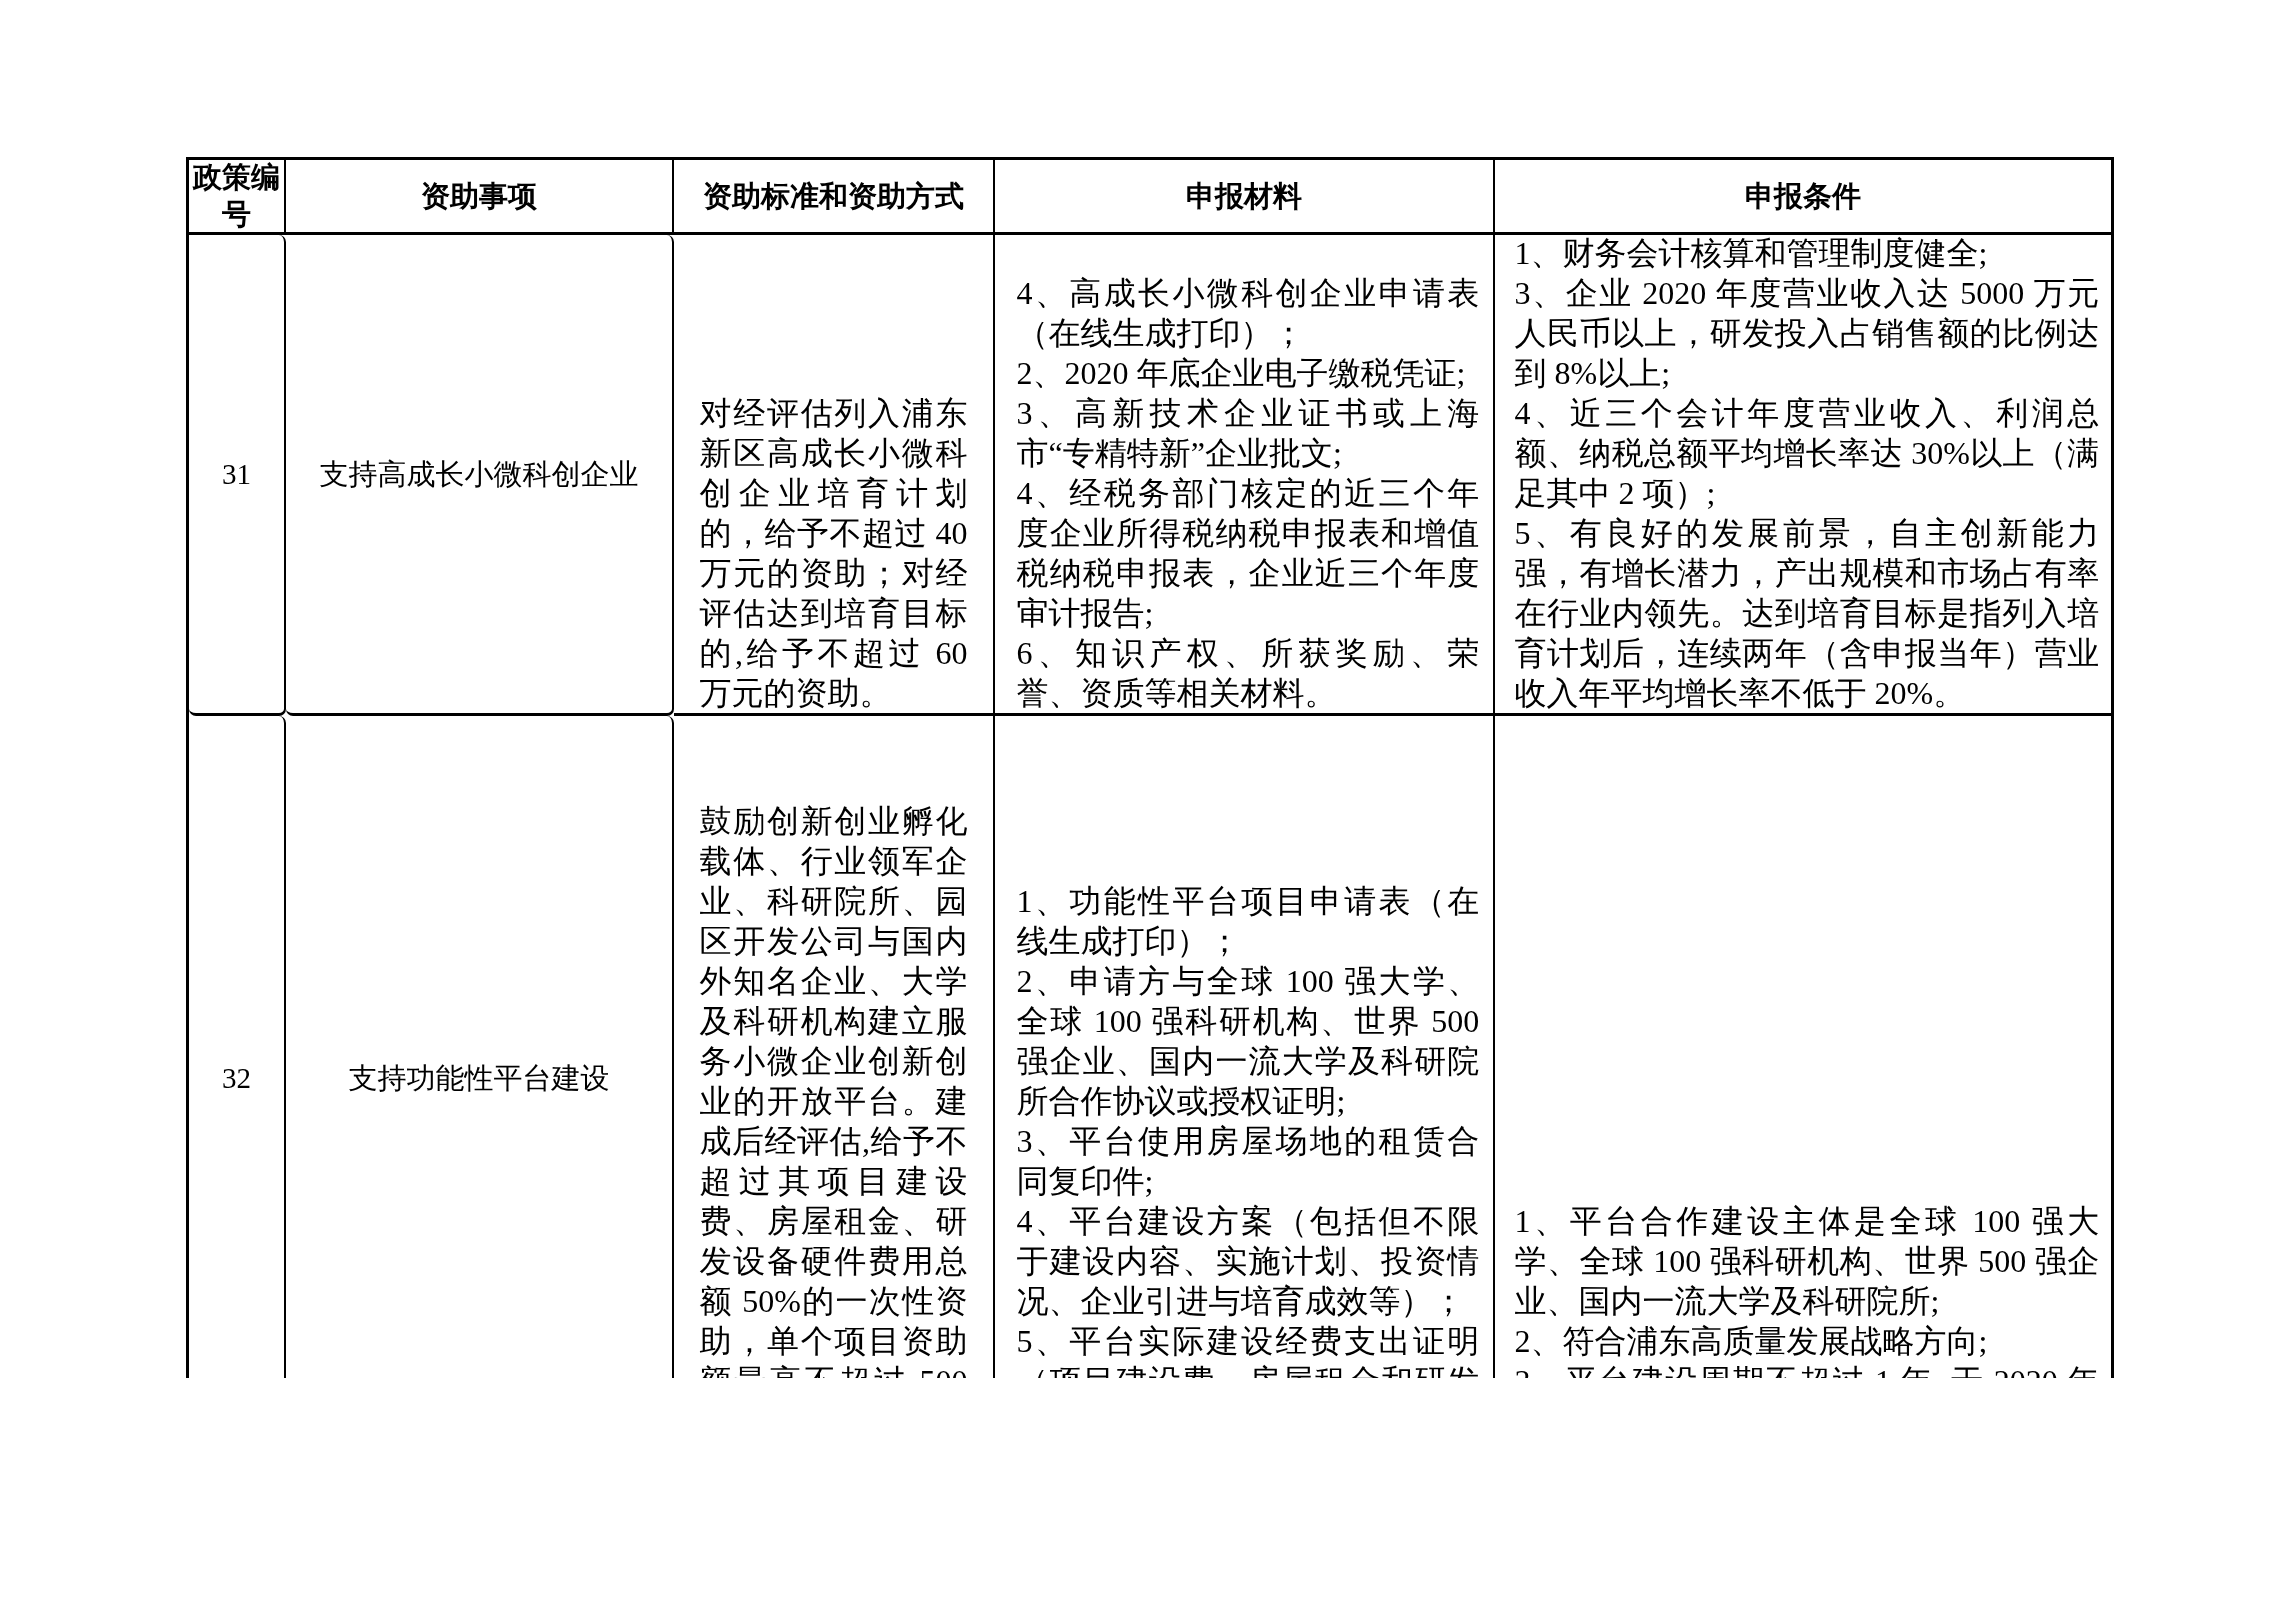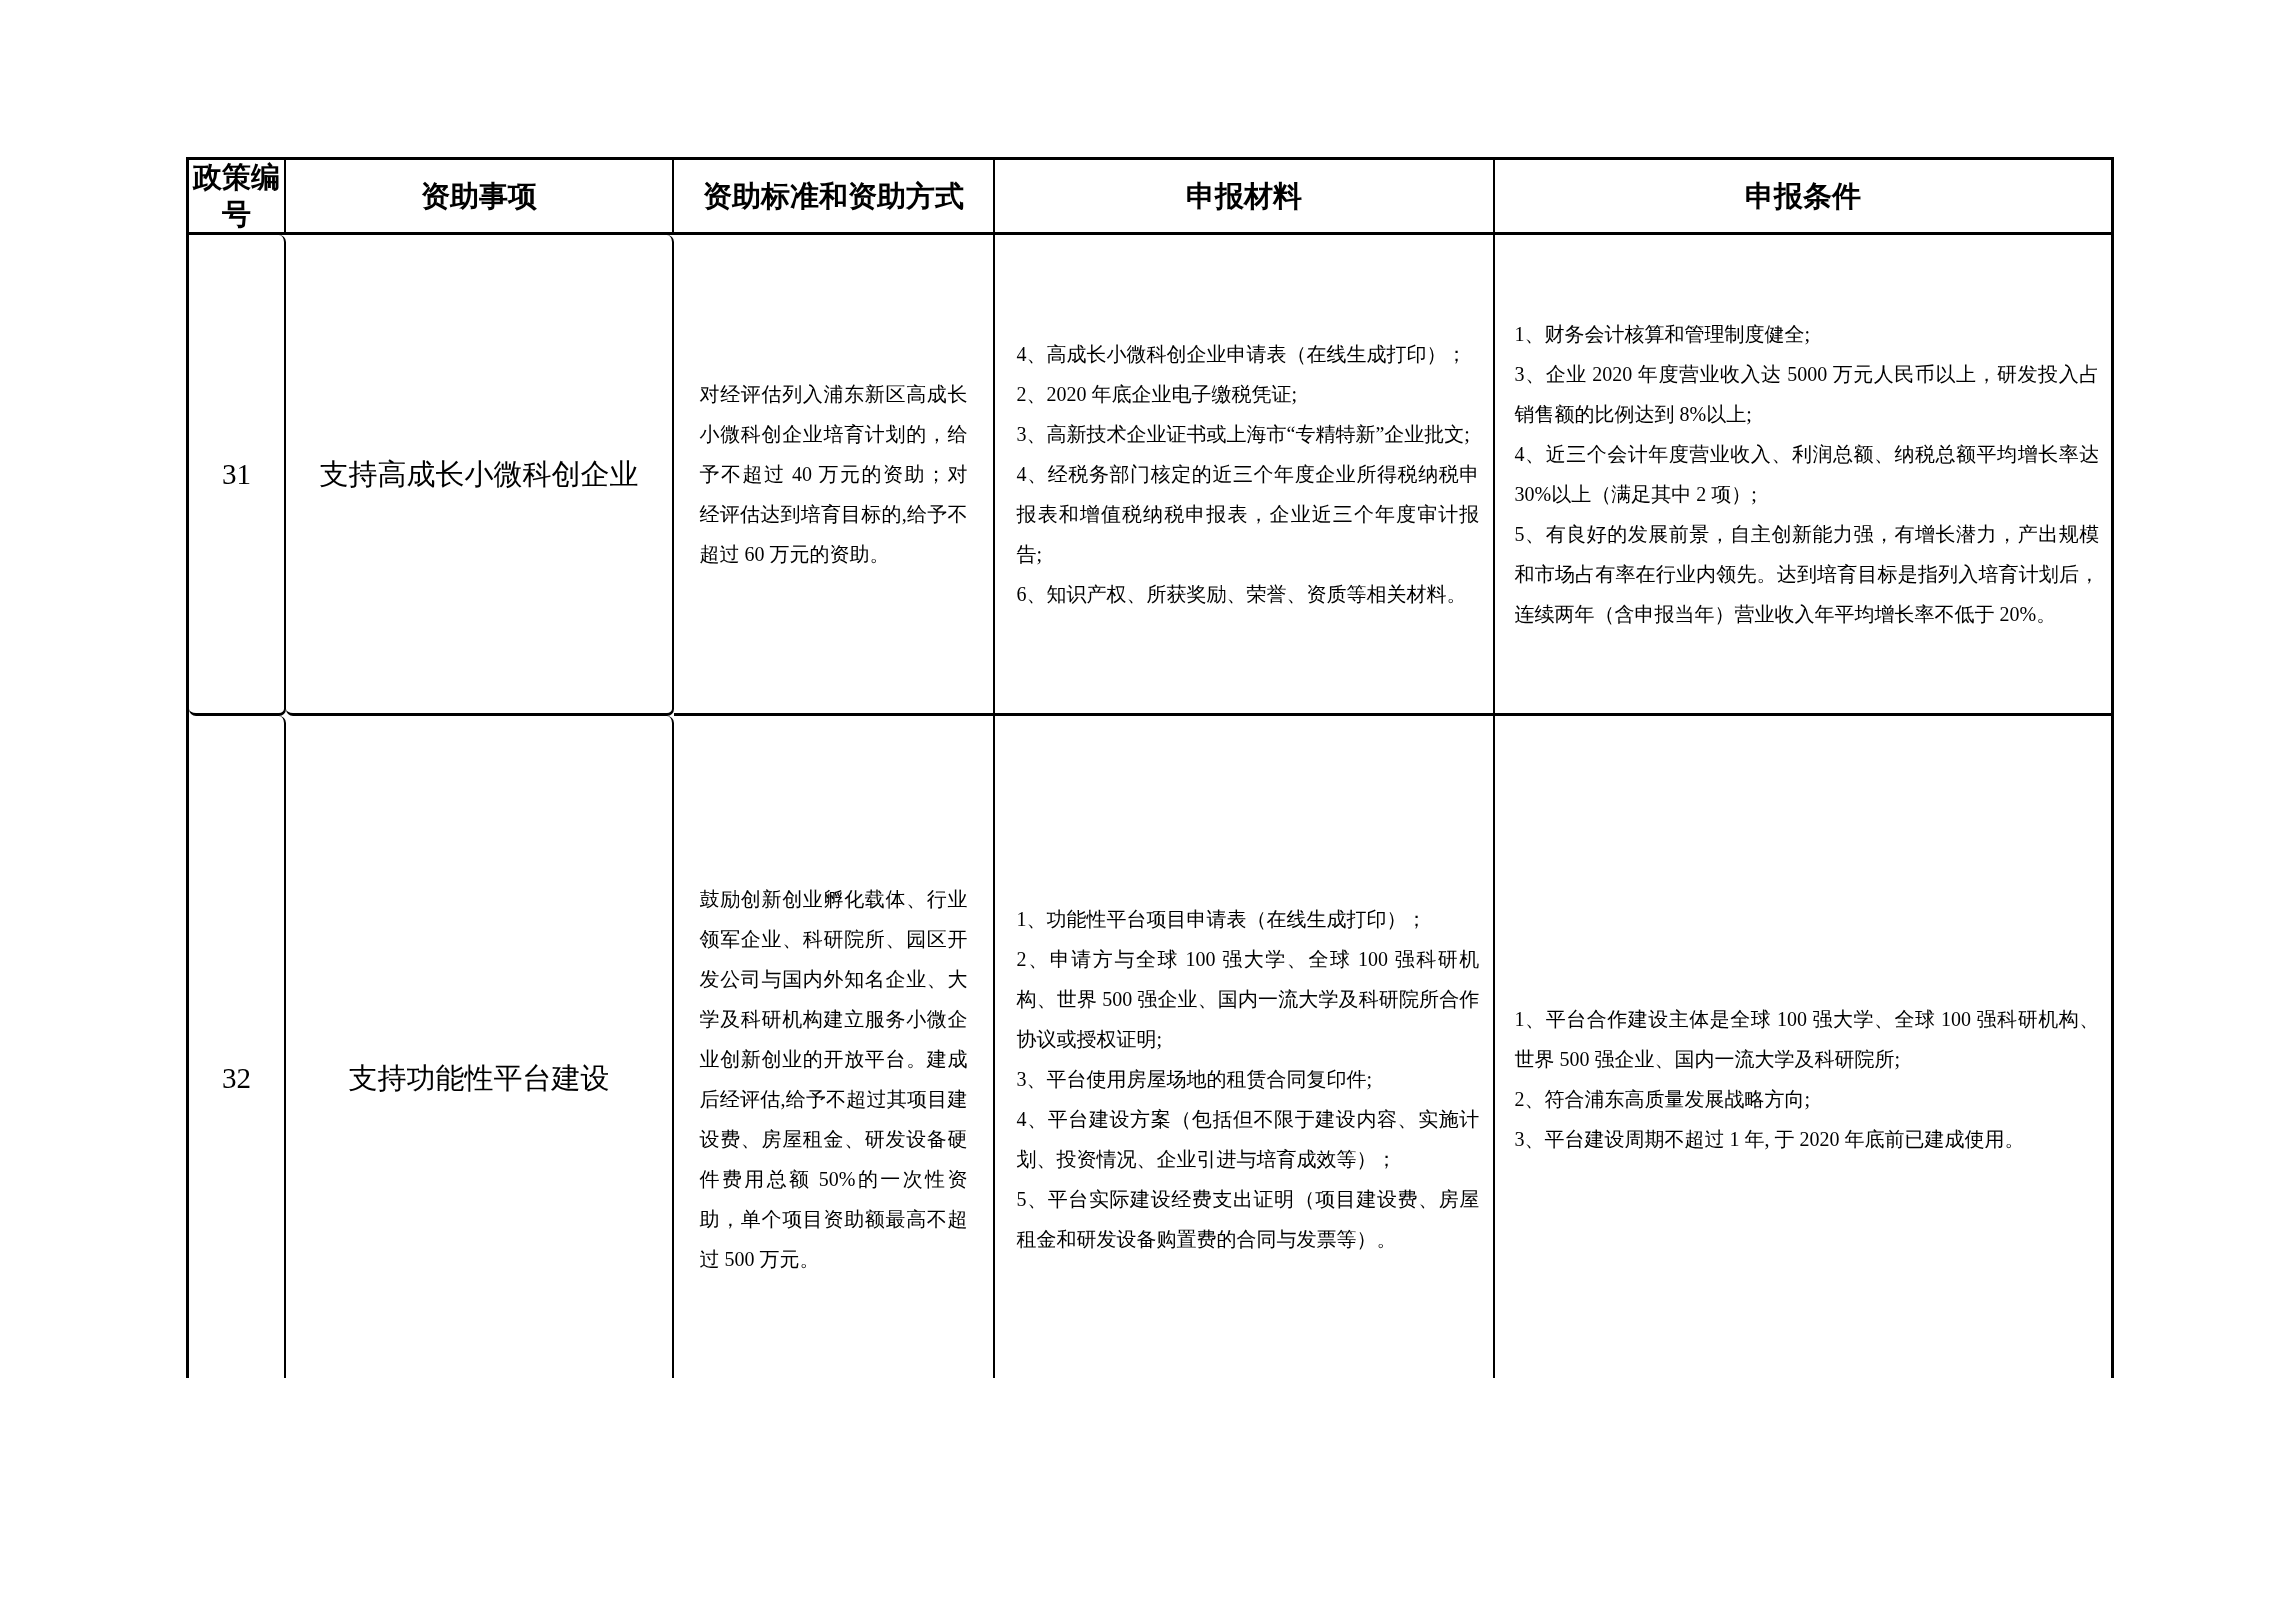--- a/index.html
+++ b/index.html
@@ -44,24 +44,25 @@
     align-items: center;
   }
   .center-cell {
     font-size: 29px;
     line-height: 43px;
     text-align: center;
     align-items: center;
     border-radius: 7px;
   }
   .text-cell {
-    font-size: 20px;
+    font-size: 32px;
     line-height: 40px;
     text-align: justify;
     text-justify: inter-ideograph;
+    justify-content: flex-end;
   }
   .pad-standard { padding: 0 25.5px; }
   .pad-materials { padding: 0 13.7px 0 21.6px; }
   .pad-conditions { padding: 0 11.8px 0 19.6px; }
   .text-cell .li {
     margin: 0;
     text-align: justify;
     text-justify: inter-ideograph;
   }
   .page-number {

